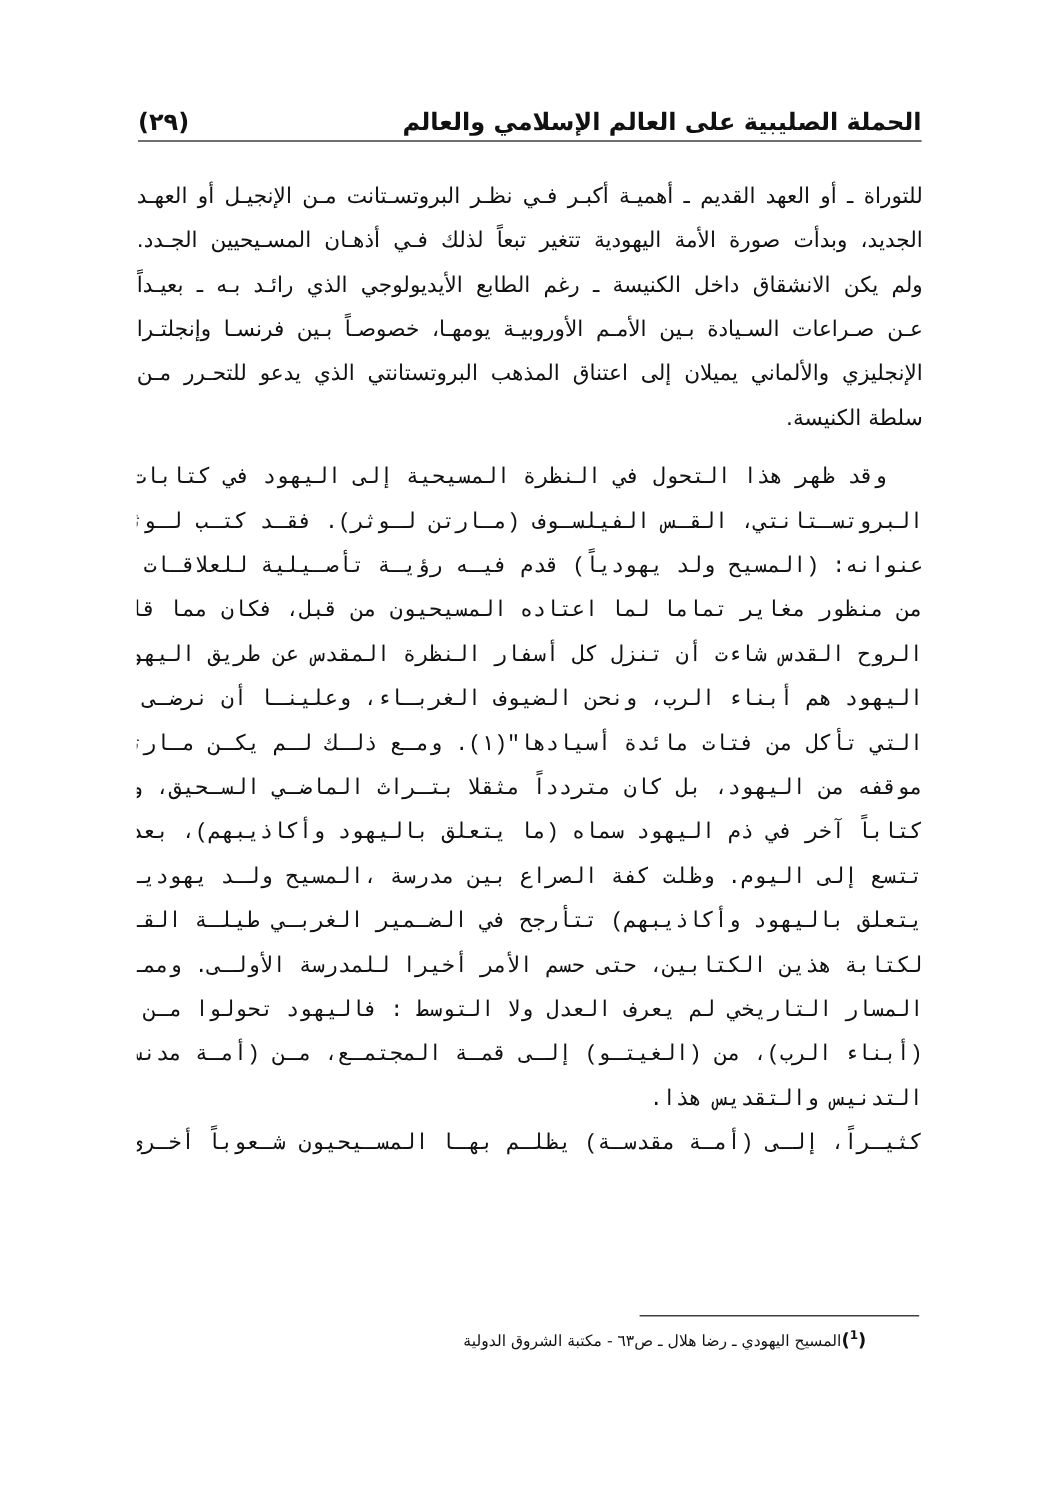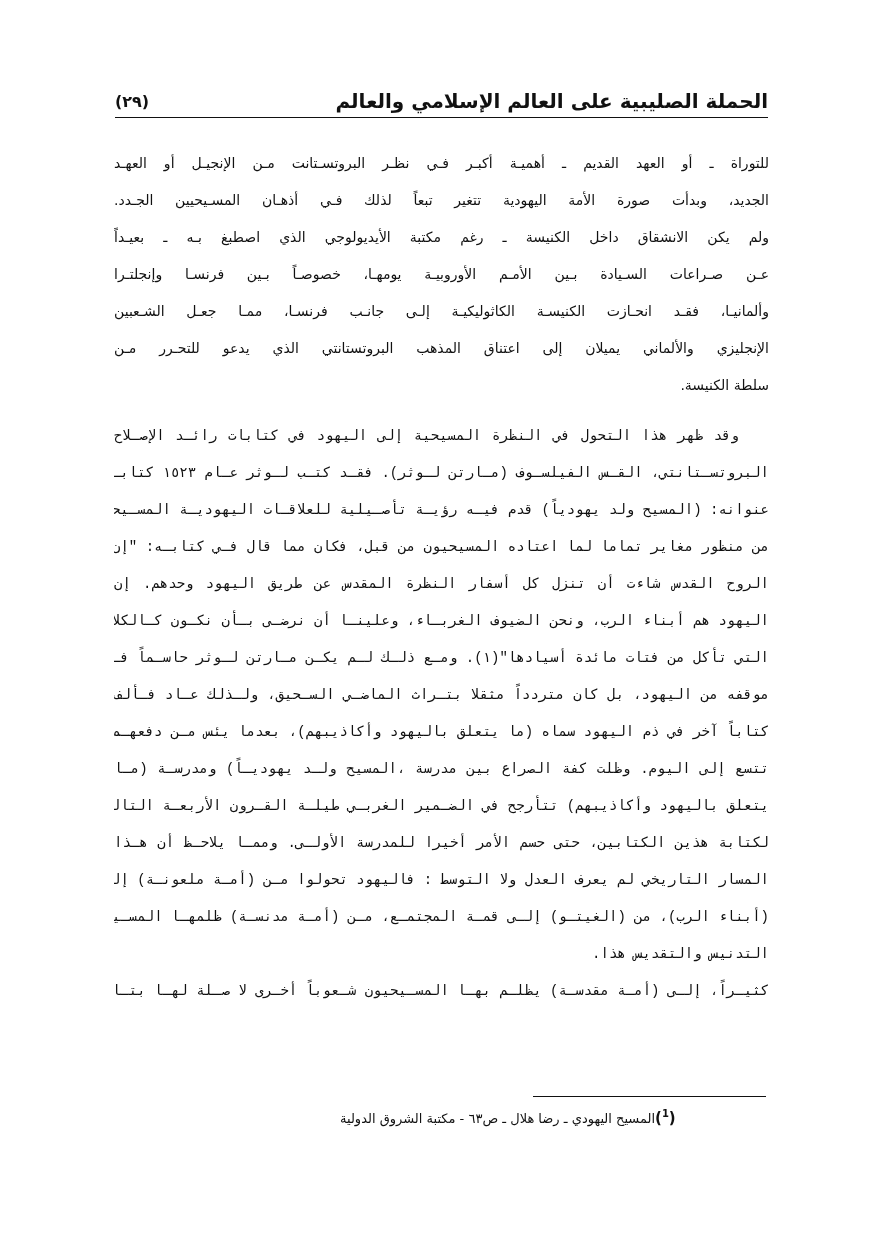--- a/index.html
+++ b/index.html
@@ -25,42 +25,42 @@
     justify-content: space-between;
     align-items: center;
     direction: rtl;
   }
   .header-title {
     font-size: 20px;
     font-weight: bold;
     white-space: nowrap;
   }
   .page-number {
-    font-size: 16px;
+    font-size: 20px;
     font-weight: bold;
     white-space: nowrap;
   }
   .header-rule {
     position: absolute;
     top: 117px;
     left: 115px;
     width: 653px;
     height: 1px;
     background: #111111;
   }
   .body-text {
     position: absolute;
     top: 145px;
     left: 114px;
     width: 655px;
     direction: rtl;
   }
   .para {
     margin: 0;
-    font-size: 14px;
+    font-size: 18px;
     line-height: 37px;
     text-align: justify;
     text-align-last: right;
   }
   .para .line {
     display: block;
     text-align: justify;
     text-align-last: justify;
     white-space: nowrap;
     overflow: hidden;
@@ -83,21 +83,21 @@
     width: 233px;
     height: 1px;
     background: #111111;
   }
   .footnote {
     position: absolute;
     top: 1108px;
     left: 340px;
     width: 428px;
     direction: rtl;
-    text-align: left;
+    text-align: center;
     font-size: 13px;
     font-family: "DejaVu Sans", sans-serif;
     white-space: nowrap;
   }
   .footnote .fn-mark {
     font-weight: bold;
     font-size: 15px;
   }
   .footnote .fn-mark sup {
     font-size: 10px;
@@ -109,23 +109,22 @@
 <div class="page-header">
   <span class="header-title">الحملة الصليبية على العالم الإسلامي والعالم</span>
   <span class="page-number">(٢٩)</span>
 </div>
 <div class="header-rule"></div>
 
 <div class="body-text">
   <p class="para">
     <span class="line first">للتوراة ـ أو العهد القديم ـ أهميـة أكبـر فـي نظـر البروتسـتانت مـن الإنجيـل أو العهـد</span>
     <span class="line">الجديد، وبدأت صورة الأمة اليهودية تتغير تبعاً لذلك فـي أذهـان المسـيحيين الجـدد.</span>
-    <span class="line">ولم يكن الانشقاق داخل الكنيسة ـ رغم مكتبة الأيديولوجي الذي اصطبغ بـه ـ بعيـداً</span>
+    <span class="line">ولم يكن الانشقاق داخل الكنيسة ـ رغم الطابع الأيديولوجي الذي رائـد بـه ـ بعيـداً</span>
     <span class="line">عـن صـراعات السـيادة بـين الأمـم الأوروبيـة يومهـا، خصوصـاً بـين فرنسـا وإنجلتـرا</span>
-    <span class="line">وألمانيـا، فقـد انحـازت الكنيسـة الكاثوليكيـة إلـى جانـب فرنسـا، ممـا جعـل الشـعبين</span>
     <span class="line">الإنجليزي والألماني يميلان إلى اعتناق المذهب البروتستانتي الذي يدعو للتحـرر مـن</span>
     <span class="line last">سلطة الكنيسة.</span>
   </p>
   <p class="para indent">
     <span class="line first">وقد ظهر هذا التحول في النظرة المسيحية إلى اليهود في كتابات رائـد الإصـلاح</span>
     <span class="line">البروتسـتانتي، القـس الفيلسـوف (مـارتن لـوثر). فقـد كتـب لـوثر عـام ١٥٢٣ كتابـا</span>
     <span class="line">عنوانه: (المسيح ولد يهودياً) قدم فيـه رؤيـة تأصـيلية للعلاقـات اليهوديـة المسـيحية</span>
     <span class="line">من منظور مغاير تماما لما اعتاده المسيحيون من قبل، فكان مما قال فـي كتابـه: "إن</span>
     <span class="line">الروح القدس شاءت أن تنزل كل أسفار النظرة المقدس عن طريق اليهود وحدهم. إن</span>
     <span class="line">اليهود هم أبناء الرب، ونحن الضيوف الغربـاء، وعلينـا أن نرضـى بـأن نكـون كـالكلاب</span>

